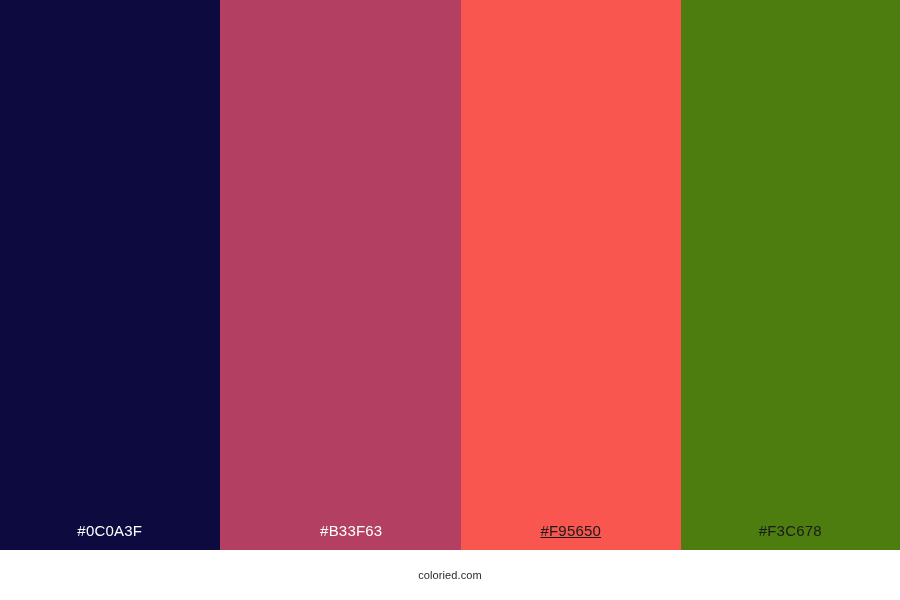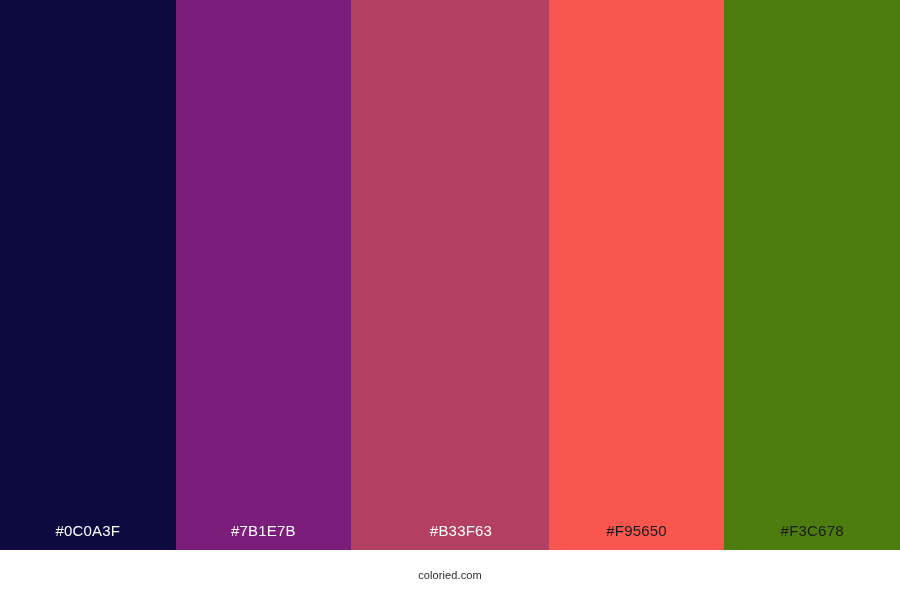--- a/index.html
+++ b/index.html
@@ -64,30 +64,27 @@
 <body>
 
 <div class="palette-page" style="background-color: rgb(255, 255, 255);">
 
   <div class="swatch-strip">
 
     <div class="swatch" style="background-color: rgb(12, 10, 63);">
       <span class="swatch-label" style="color: rgb(255, 255, 255);">#0C0A3F</span>
     </div>
 
-    <div class="swatch" style="background-color: rgb(123, 30, 123);">
-      <span class="swatch-label" style="color: rgb(255, 255, 255);">#7B1E7B</span>
-    </div>
 
     <div class="swatch" style="background-color: rgb(179, 63, 99); padding-left: 22px;">
       <span class="swatch-label" style="color: rgb(255, 255, 255);">#B33F63</span>
     </div>
 
     <div class="swatch" style="background-color: rgb(249, 86, 80);">
-      <span class="swatch-label" style="color: rgb(26, 26, 26);">#F95650</span>
+      <span class="swatch-label" style="color: rgb(26, 26, 26); text-decoration: underline;">#F95650</span>
     </div>
 
     <div class="swatch" style="background-color: #4d7c0f;">
       <span class="swatch-label" style="color: rgb(26, 26, 26);">#F3C678</span>
     </div>
 
   </div>
 
   <div class="footer">
     <span class="footer-text" style="color: rgb(43, 43, 43);">coloried.com</span>

